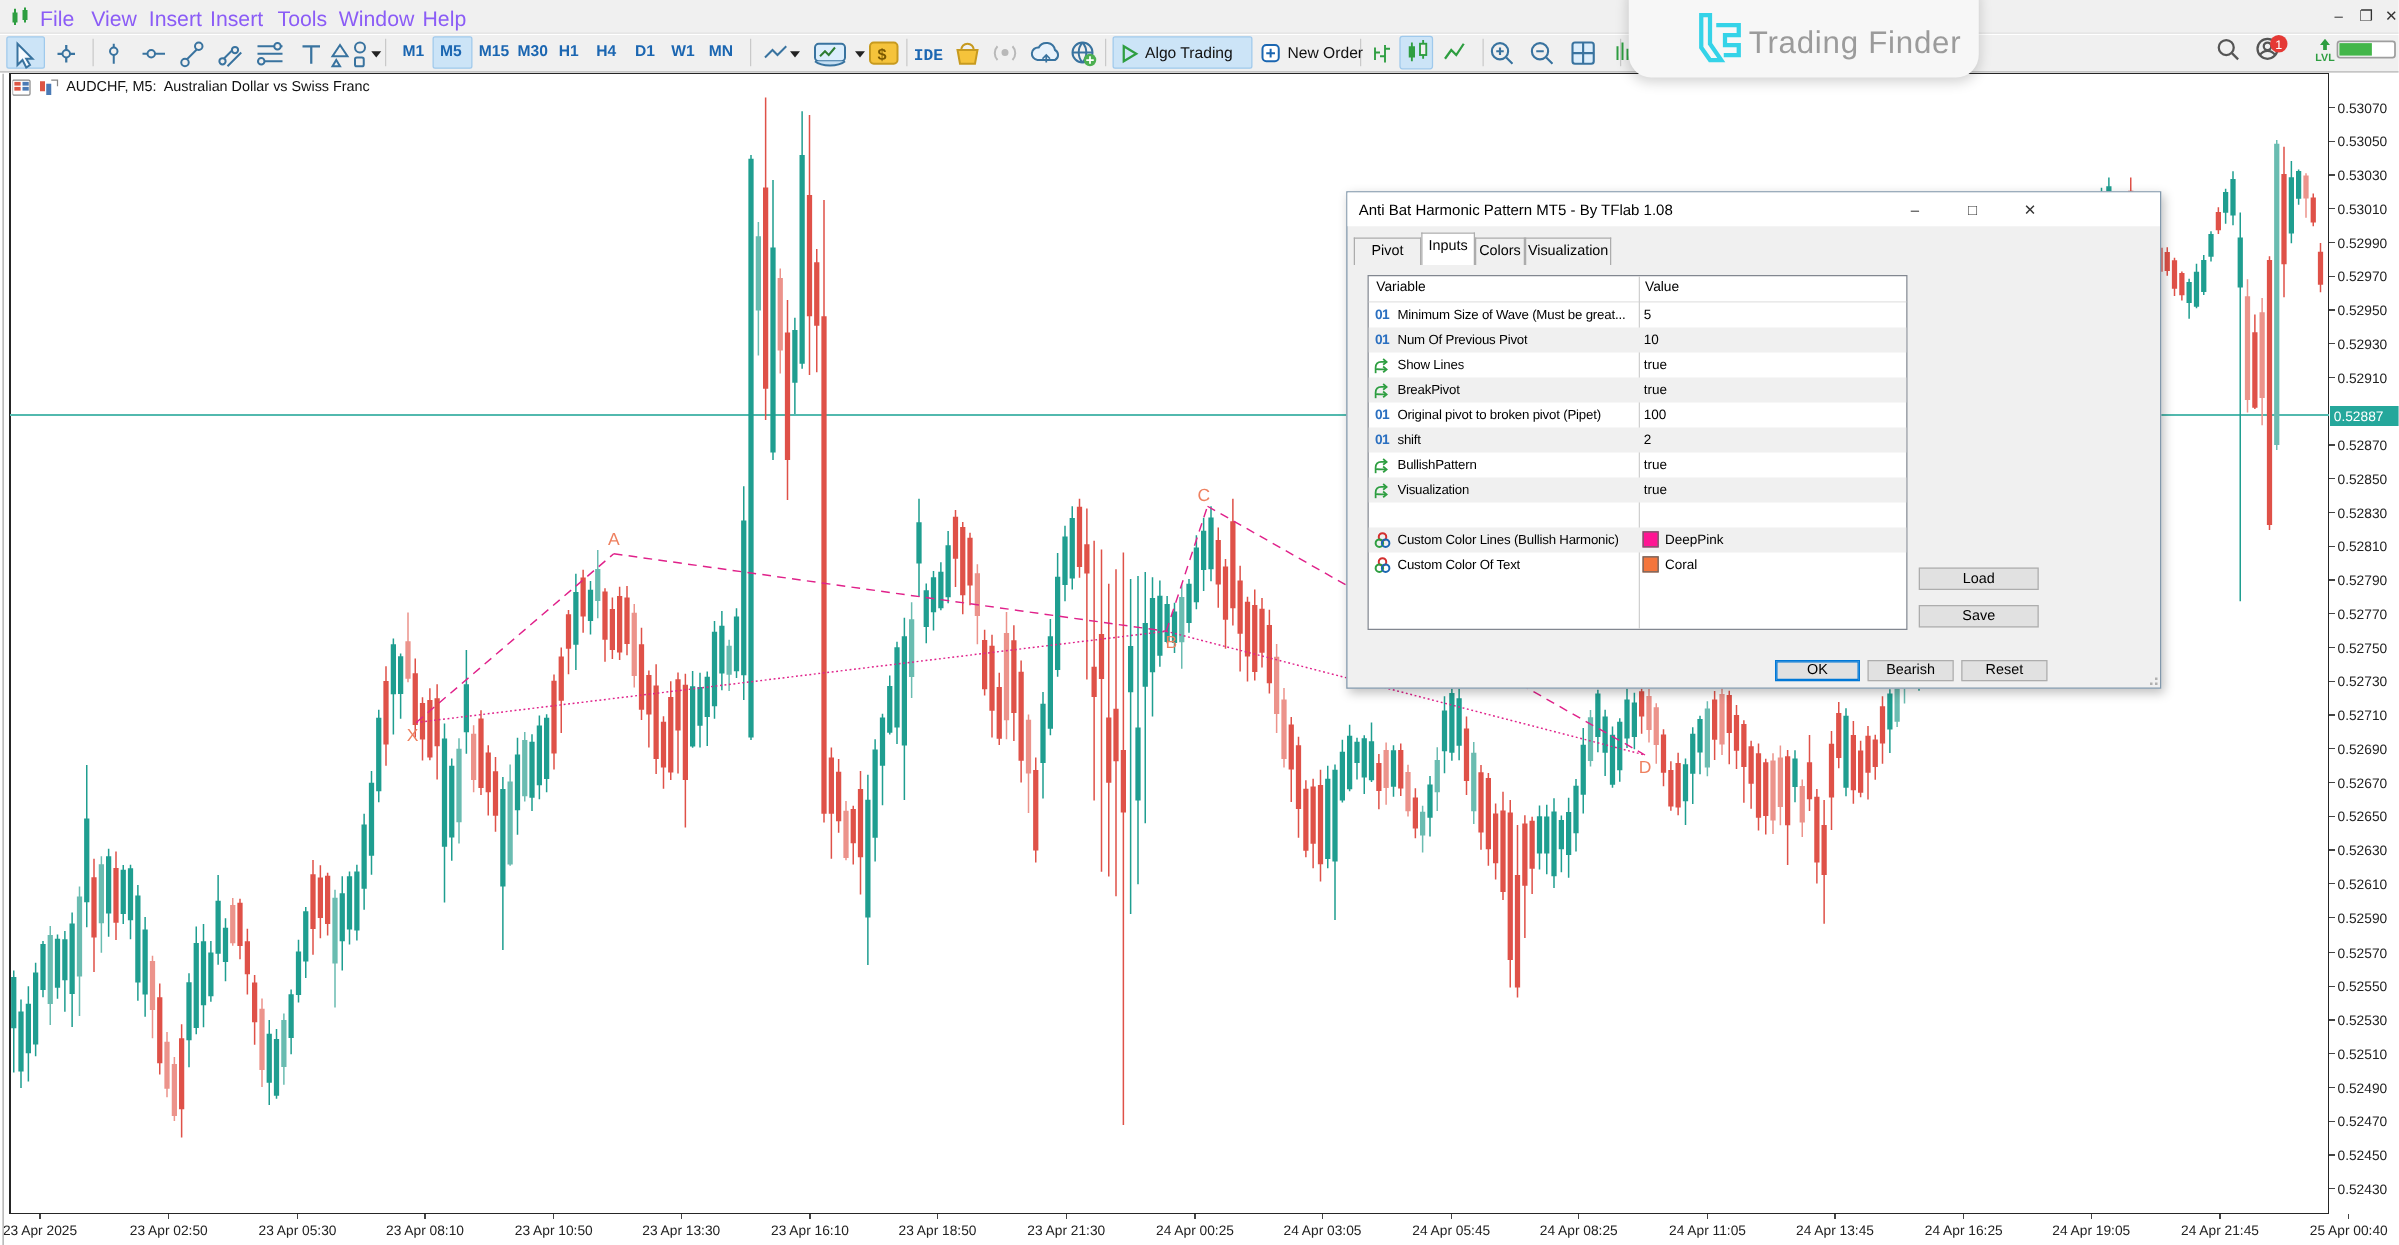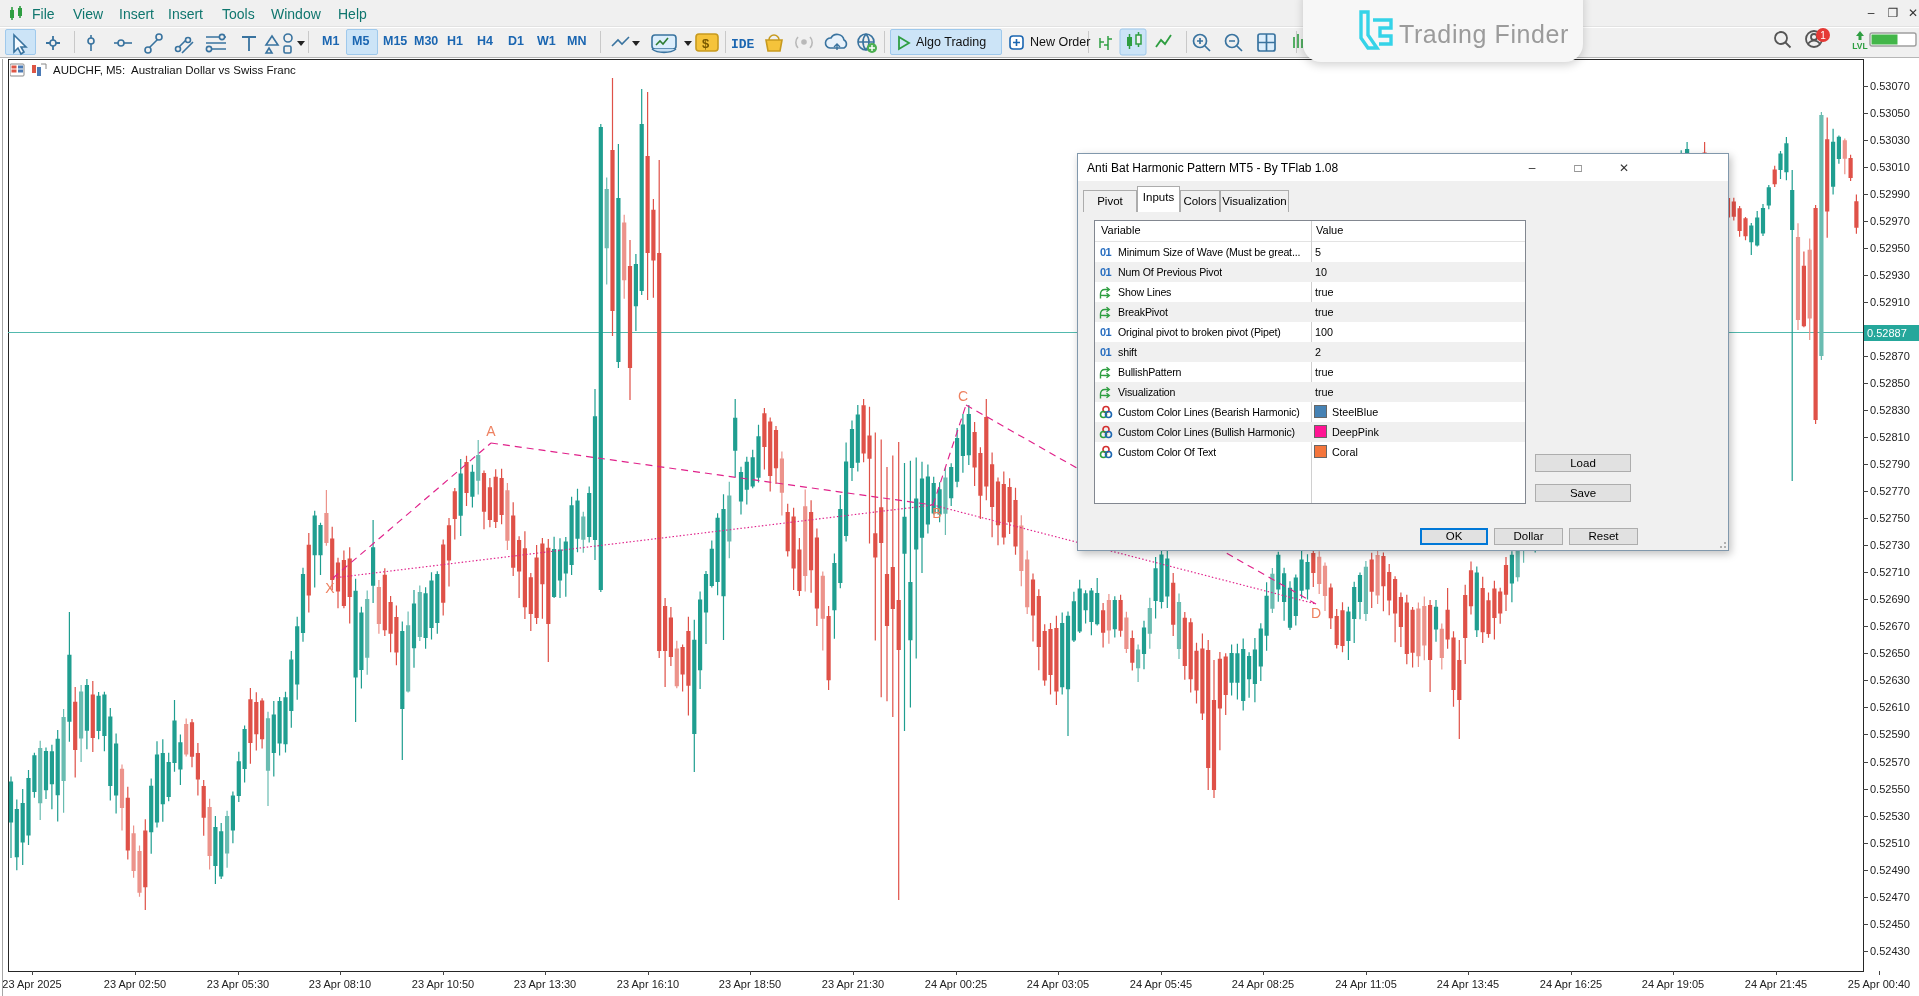--- a/index.html
+++ b/index.html
@@ -1,17 +1,17 @@
 <!DOCTYPE html>
 <html><head><meta charset="utf-8"><style>
 *{margin:0;padding:0;box-sizing:border-box}
 body{width:1919px;height:996px;position:relative;overflow:hidden;background:#fff;
  font-family:"Liberation Sans",sans-serif;-webkit-font-smoothing:antialiased}
 #titlebar{position:absolute;left:0;top:0;width:1919px;height:27px;background:#f0f0f0;border-bottom:1px solid #e2e2e2}
-.menu{position:absolute;top:6px;font-size:14px;color:#0f766e}
+.menu{position:absolute;top:6px;font-size:17px;color:#8b5cf6}
 #toolbar{position:absolute;left:0;top:28px;width:1919px;height:30px;background:#f0f0f0;border-bottom:1px solid #b6b6b6}
 .tf{position:absolute;top:6px;font-size:12.5px;color:#1b66b1;font-weight:700}
 .sel{position:absolute;top:1px;height:26px;background:#cce4f7;border:1px solid #9fc9ec;border-radius:2px}
 .sep{position:absolute;top:3px;height:22px;width:1px;background:#c9c9c9}
 .ax{font-size:11px;fill:#222;font-family:"Liberation Sans",sans-serif}
 #wm{position:absolute;left:1303px;top:-18px;width:280px;height:80px;background:#f7f7f7;
  border-radius:18px;box-shadow:0 3px 10px rgba(0,0,0,.18)}
 #wmtext{position:absolute;left:96px;top:38px;font-size:25px;color:#9b9b9b;letter-spacing:0.6px;white-space:nowrap}
 #dlg{position:absolute;left:1077px;top:153px;width:652px;height:398px;background:#f0f0f0;
  border:1px solid #8198ac;box-shadow:2px 3px 8px rgba(0,0,0,.25);font-size:11px;color:#000}
@@ -408,30 +408,20 @@
           <g stroke="#2e9e41" fill="none" stroke-width="1.4">
             <path d="M2.5 13.5 V9 Q2.5 4.5 7 4.5 H10.5"></path>
             <path d="M2.5 10 Q2.5 10.5 7 10.5 H10.5"></path>
             <path d="M8.5 2.2 L11.3 4.5 L8.5 6.8"></path>
             <path d="M8.5 8.2 L11.3 10.5 L8.5 12.8"></path>
           </g>
         </svg>
         <span class="rtext">Visualization</span>
         <span class="rval" style="left:220px">true</span>
       </div>
-<div class="row" style="top:181px">
-        <svg style="position:absolute;left:4px;top:3px" width="14" height="14">
-          <circle cx="7" cy="4.5" r="3" fill="none" stroke="#d32f2f" stroke-width="1.6"></circle>
-          <circle cx="4.5" cy="9.5" r="3" fill="none" stroke="#2e9e41" stroke-width="1.6"></circle>
-          <circle cx="9.5" cy="9.5" r="3" fill="none" stroke="#1b66b1" stroke-width="1.6"></circle>
-        </svg>
-        <span class="rtext">Custom Color Lines (Bearish Harmonic)</span>
-        <span class="swatch" style="background:#4682B4;border:1px solid #666"></span>
-        <span class="rval" style="left:237px">SteelBlue</span>
-      </div>
 <div class="row" style="top:221px">
         <svg style="position:absolute;left:4px;top:3px" width="14" height="14">
           <circle cx="7" cy="4.5" r="3" fill="none" stroke="#d32f2f" stroke-width="1.6"></circle>
           <circle cx="4.5" cy="9.5" r="3" fill="none" stroke="#2e9e41" stroke-width="1.6"></circle>
           <circle cx="9.5" cy="9.5" r="3" fill="none" stroke="#1b66b1" stroke-width="1.6"></circle>
         </svg>
         <span class="rtext">Custom Color Of Text</span>
         <span class="swatch" style="background:#F4753C;border:1px solid #666"></span>
         <span class="rval" style="left:237px">Coral</span>
       </div>
@@ -443,21 +433,21 @@
         </svg>
         <span class="rtext">Custom Color Lines (Bullish Harmonic)</span>
         <span class="swatch" style="background:#FF1493;border:1px solid #666"></span>
         <span class="rval" style="left:237px">DeepPink</span>
       </div>
 
 </div>
 <div class="btn" style="left:457px;top:300px;width:96px;height:18px;line-height:16px">Load</div>
 <div class="btn" style="left:457px;top:330px;width:96px;height:18px;line-height:16px">Save</div>
 <div class="btn" style="left:342px;top:374px;width:68px;height:17px;line-height:15px;border:1px solid #0078d7;box-shadow:inset 0 0 0 1px #0078d7">OK</div>
-<div class="btn" style="left:416px;top:374px;width:69px;height:17px;line-height:15px">Dollar</div>
+<div class="btn" style="left:416px;top:374px;width:69px;height:17px;line-height:15px">Bearish</div>
 <div class="btn" style="left:491px;top:374px;width:69px;height:17px;line-height:15px">Reset</div>
 <svg style="position:absolute;right:1px;bottom:1px" width="10" height="10">
       <g fill="#b0b0b0">
         <rect x="7" y="7" width="2" height="2"></rect>
         <rect x="7" y="3" width="2" height="2"></rect>
         <rect x="3" y="7" width="2" height="2"></rect>
       </g>
     </svg>
 </div>
 

